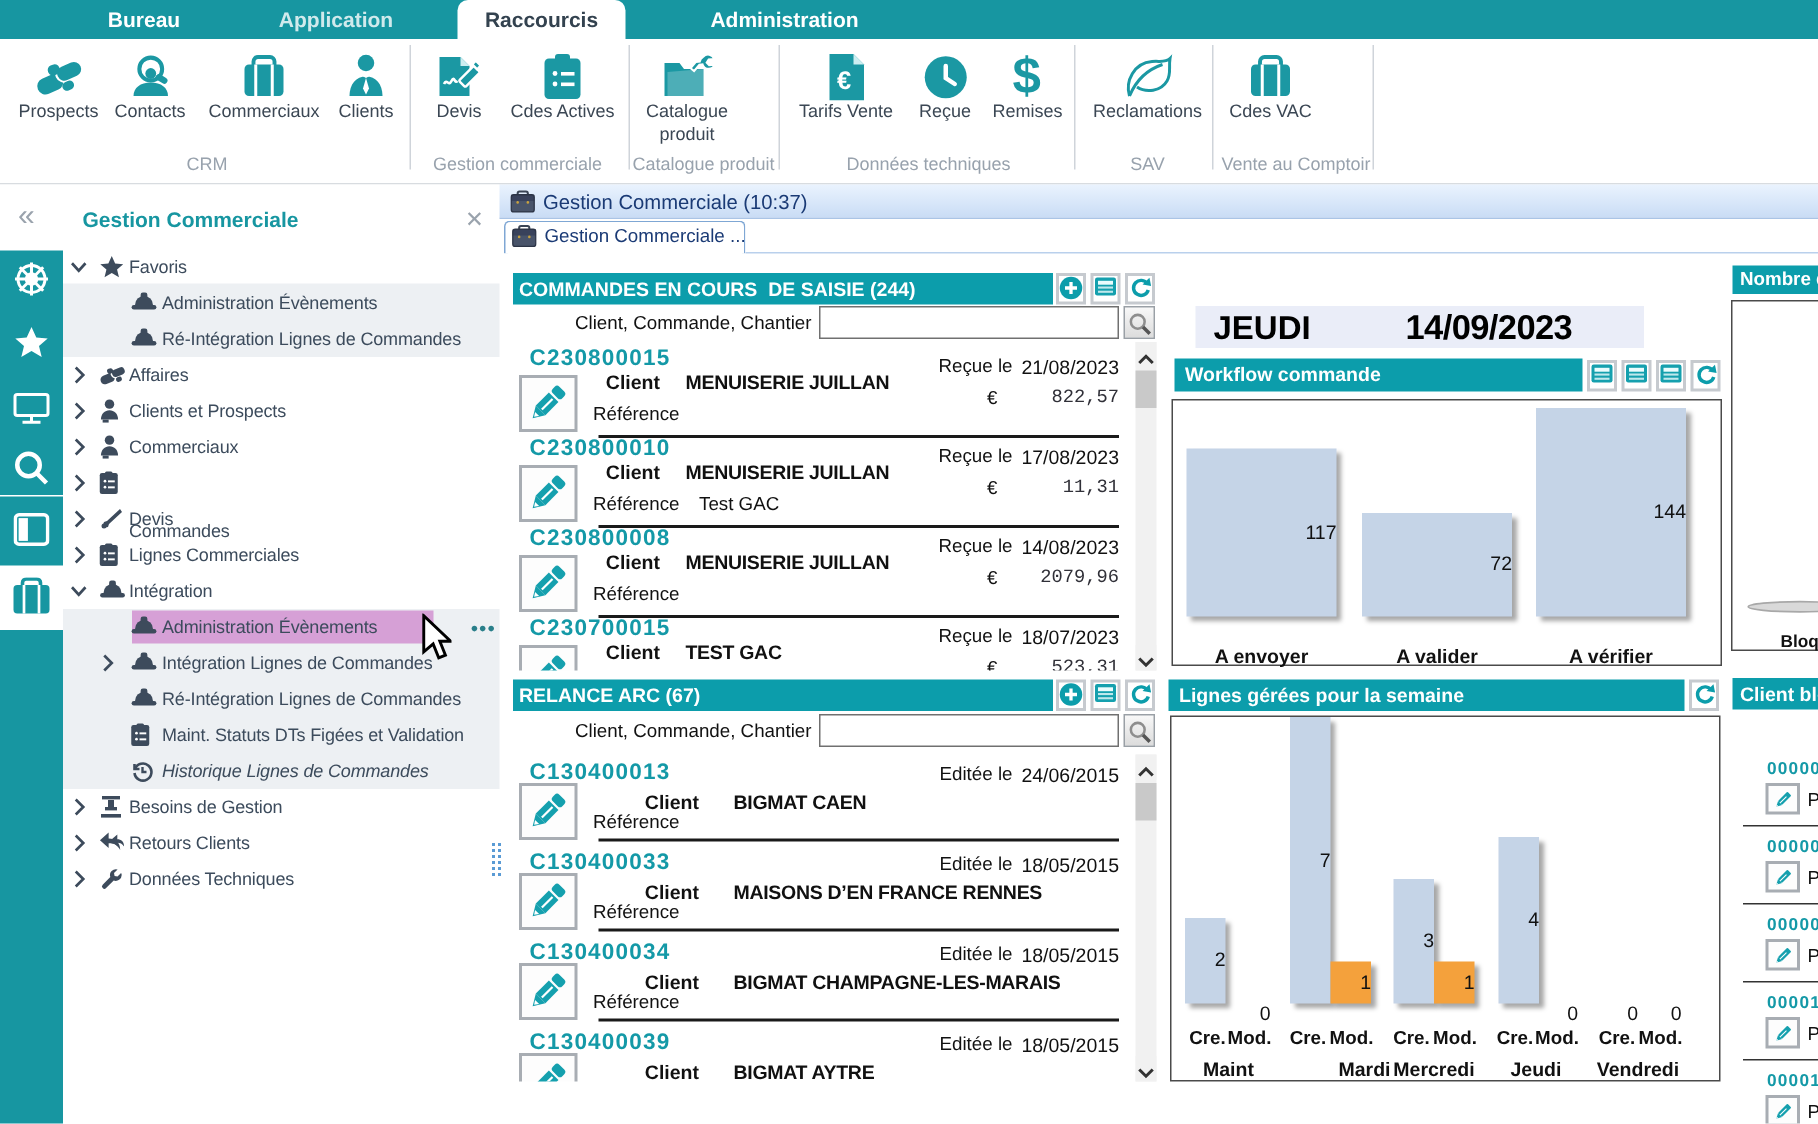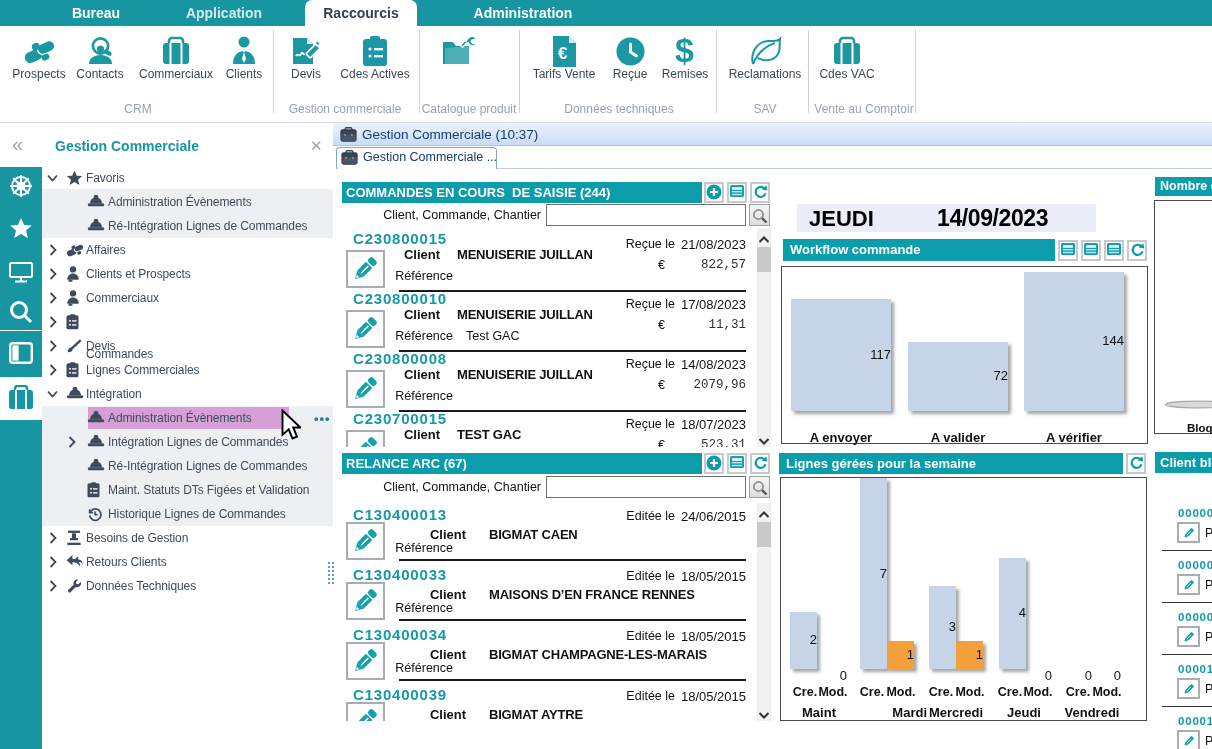--- a/index.html
+++ b/index.html
@@ -126,20 +126,21 @@
     </svg></div>
   <div class="rlbl" style="left:305px;">Cdes Actives</div>
   <div class="ric" style="left:441px;">
     <svg width="36" height="31" viewBox="0 0 36 31">
       <path fill="#1B98A3" d="M2 6h10l3 4h13v18H2z"></path>
       <path fill="#fff" d="M4 12l24-2v18H4z" opacity=".22"></path>
       <g transform="rotate(40 28 7)">
         <path fill="#1B98A3" stroke="#fff" stroke-width="1.4" d="M24.5 3.2a4.3 4.3 0 0 1 6.6-3.6l-2.6 2.6 0.3 2.4 2.4 0.3 2.6-2.6a4.3 4.3 0 0 1-6.3 5.1l-1.5 1.5v5.5h-3v-5.5l1.8-1.8a4.3 4.3 0 0 1-.3-3.9z"></path>
       </g>
     </svg></div>
+  <div class="rlbl2" style="left:388px;">Catalogue<br>produit</div>
   <div class="ric" style="left:551px;">
     <svg width="27" height="31" viewBox="0 0 27 31">
       <path fill="#1B98A3" d="M2 0h16l7 7v24H2z"></path>
       <path fill="#cdeef1" d="M18 0l7 7h-7z"></path>
       <text x="7" y="23" font-size="17" font-weight="bold" fill="#fff" font-family="Liberation Sans">€</text>
     </svg></div>
   <div class="rlbl" style="left:494px;">Tarifs Vente</div>
   <div class="ric" style="left:615px;">
     <svg width="31" height="31" viewBox="0 0 31 31">
       <circle cx="15.5" cy="15.5" r="14" fill="#1B98A3"></circle>
@@ -344,21 +345,21 @@
         <rect x="12" y="12" width="9" height="2.6" fill="#fff"></rect>
         <circle cx="8" cy="21" r="1.8" fill="#fff"></circle>
         <rect x="12" y="20" width="9" height="2.6" fill="#fff"></rect>
       </svg></div>
 <div class="ab titext" style="left:108px;top:482px;">Maint. Statuts DTs Figées et Validation</div>
 <div class="ab" style="left:87px;top:506px;"><svg width="16" height="16" viewBox="0 0 24 24">
         <path fill="none" stroke="#3d4b5c" stroke-width="2.6" d="M4 5v5h5"></path>
         <path fill="none" stroke="#3d4b5c" stroke-width="2.6" d="M4.5 10a8.5 8.5 0 1 1 -0.5 4"></path>
         <path fill="none" stroke="#3d4b5c" stroke-width="2.4" d="M12 8v5h4"></path>
       </svg></div>
-<div class="ab titext" style="left:108px;top:506px;">Historique Lignes de Commandes</div>
+<div class="ab titext" style="left:108px;top:506px;font-style:italic;">Historique Lignes de Commandes</div>
 <svg class="ab" style="left:49px;top:532px;" width="8" height="12" viewBox="0 0 8 12">
       <path d="M1.5 1l5 5-5 5" stroke="#3d4b5c" stroke-width="1.8" fill="none"></path>
     </svg>
 <div class="ab" style="left:66px;top:530px;"><svg width="16" height="16" viewBox="0 0 24 24">
         <g fill="#3d4b5c">
           <rect x="3" y="1" width="18" height="3.4"></rect>
           <rect x="9" y="5" width="6" height="7"></rect>
           <rect x="6" y="12" width="12" height="3.4"></rect>
           <rect x="2" y="19" width="20" height="3.6"></rect>
         </g>

